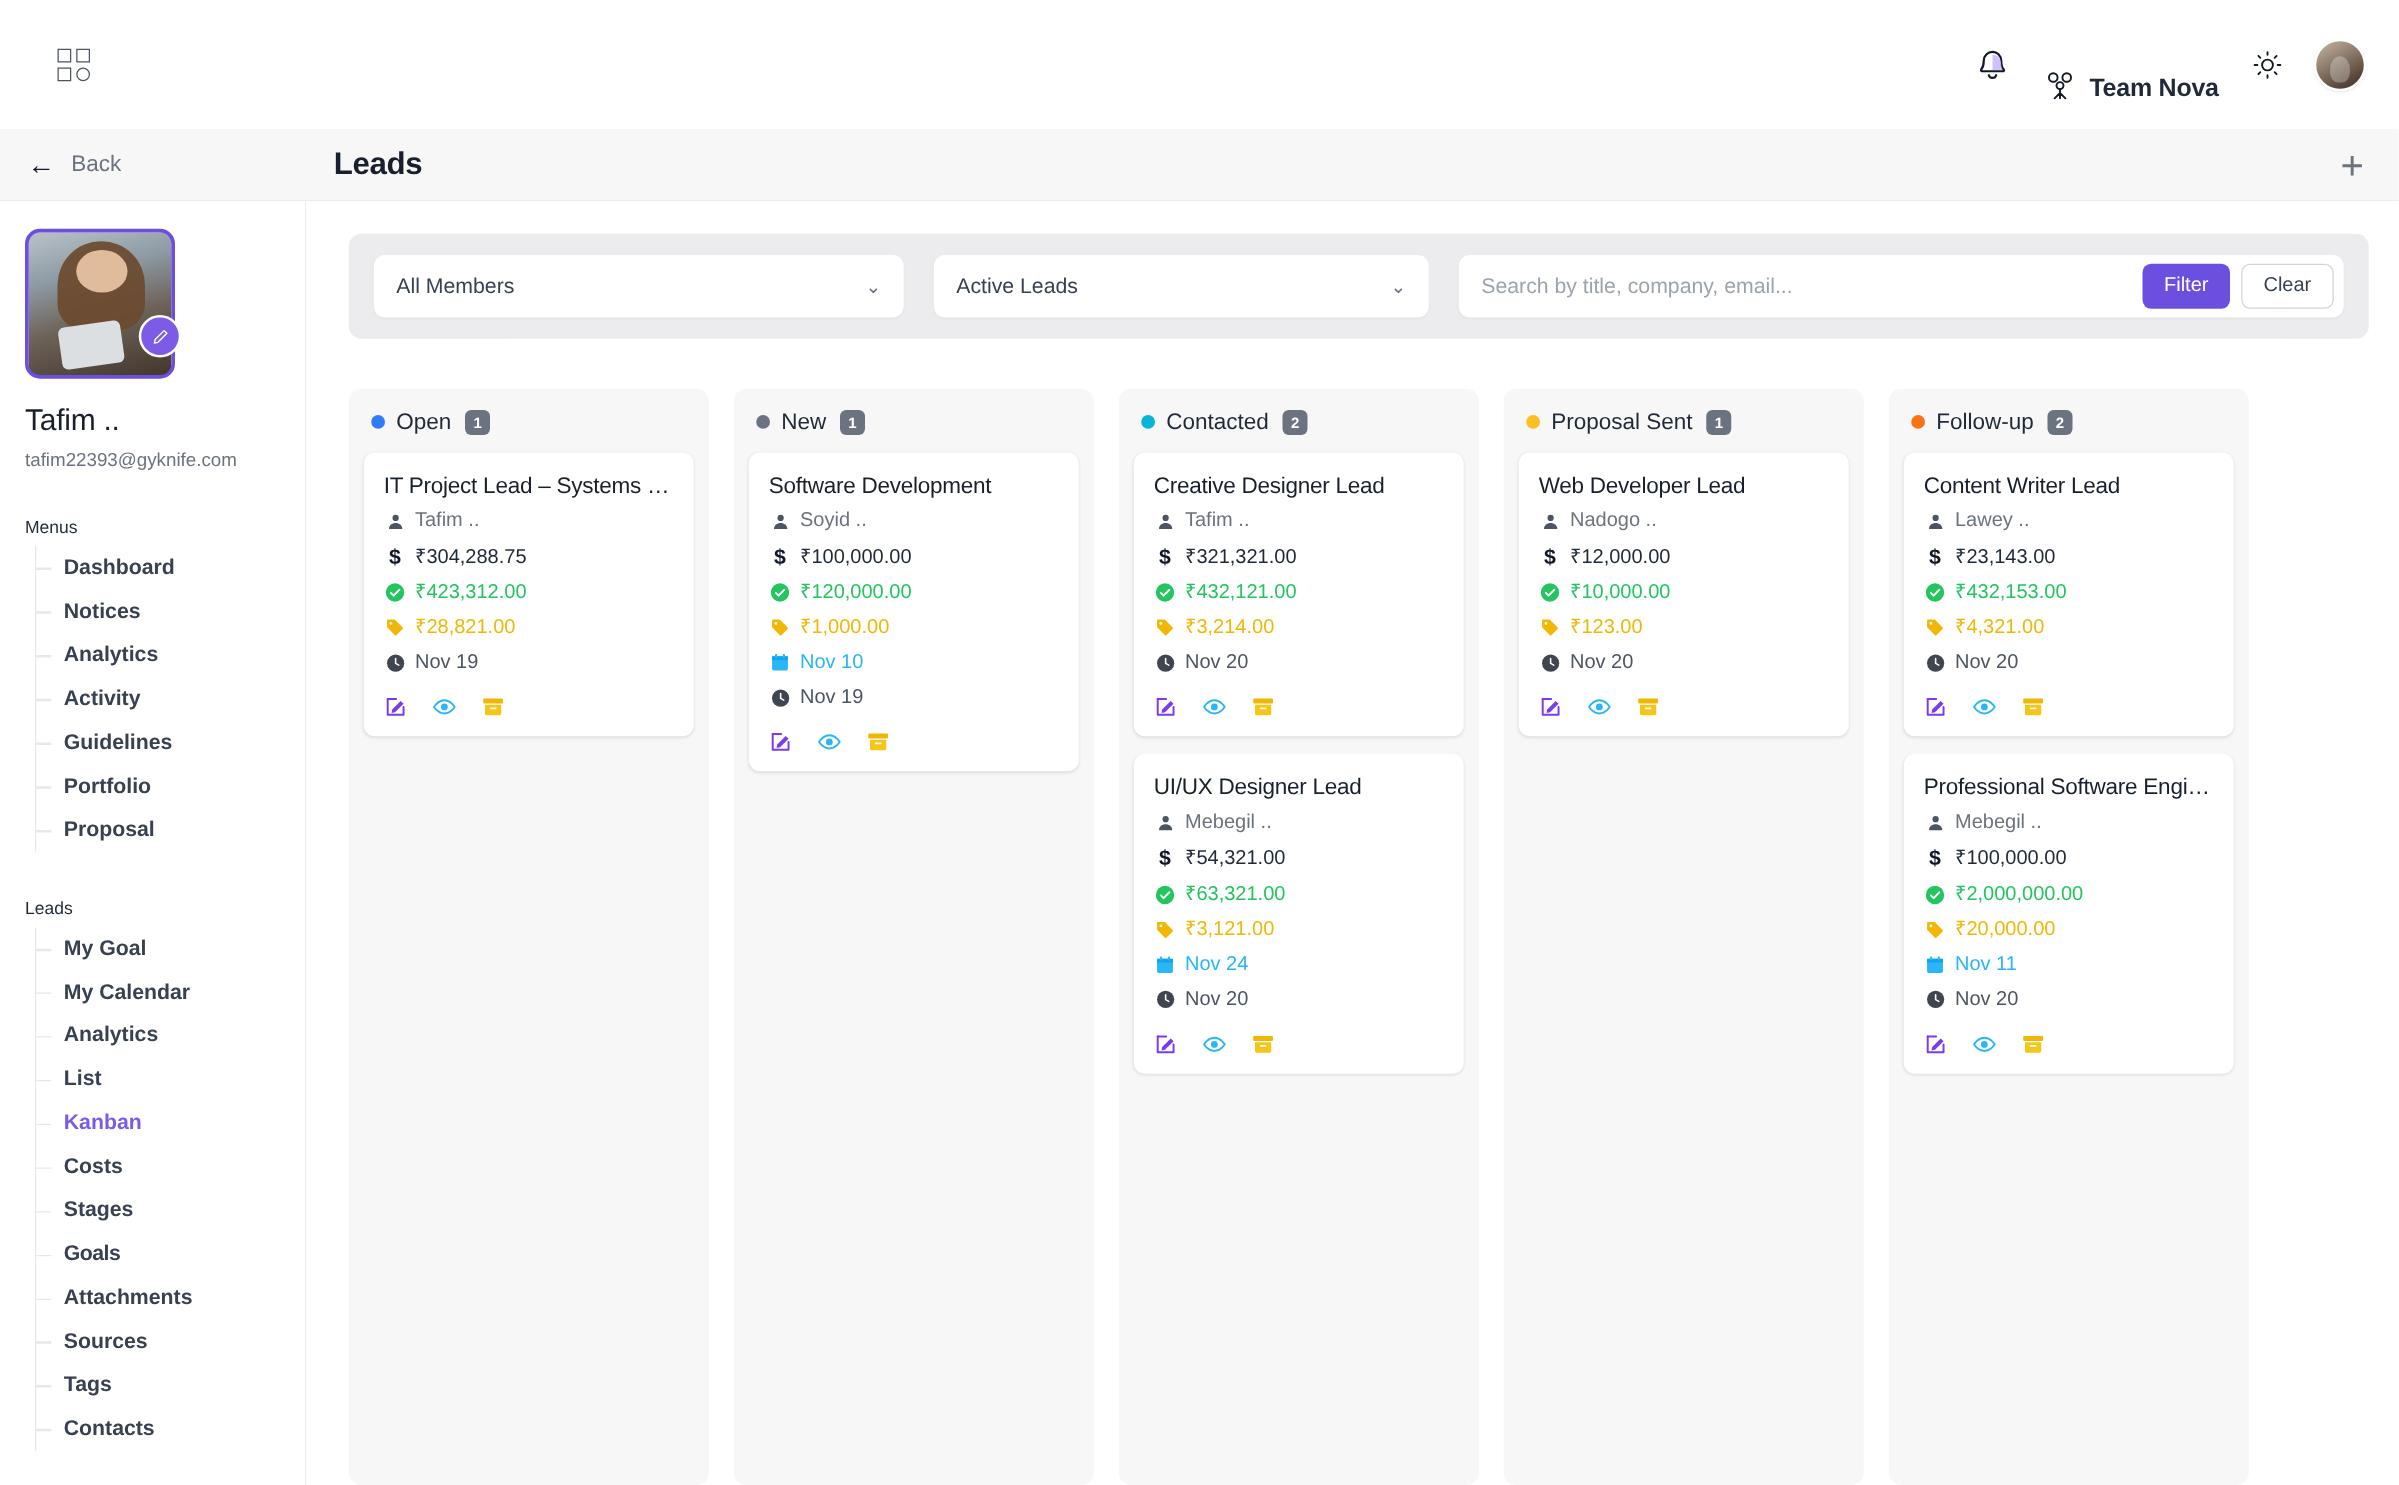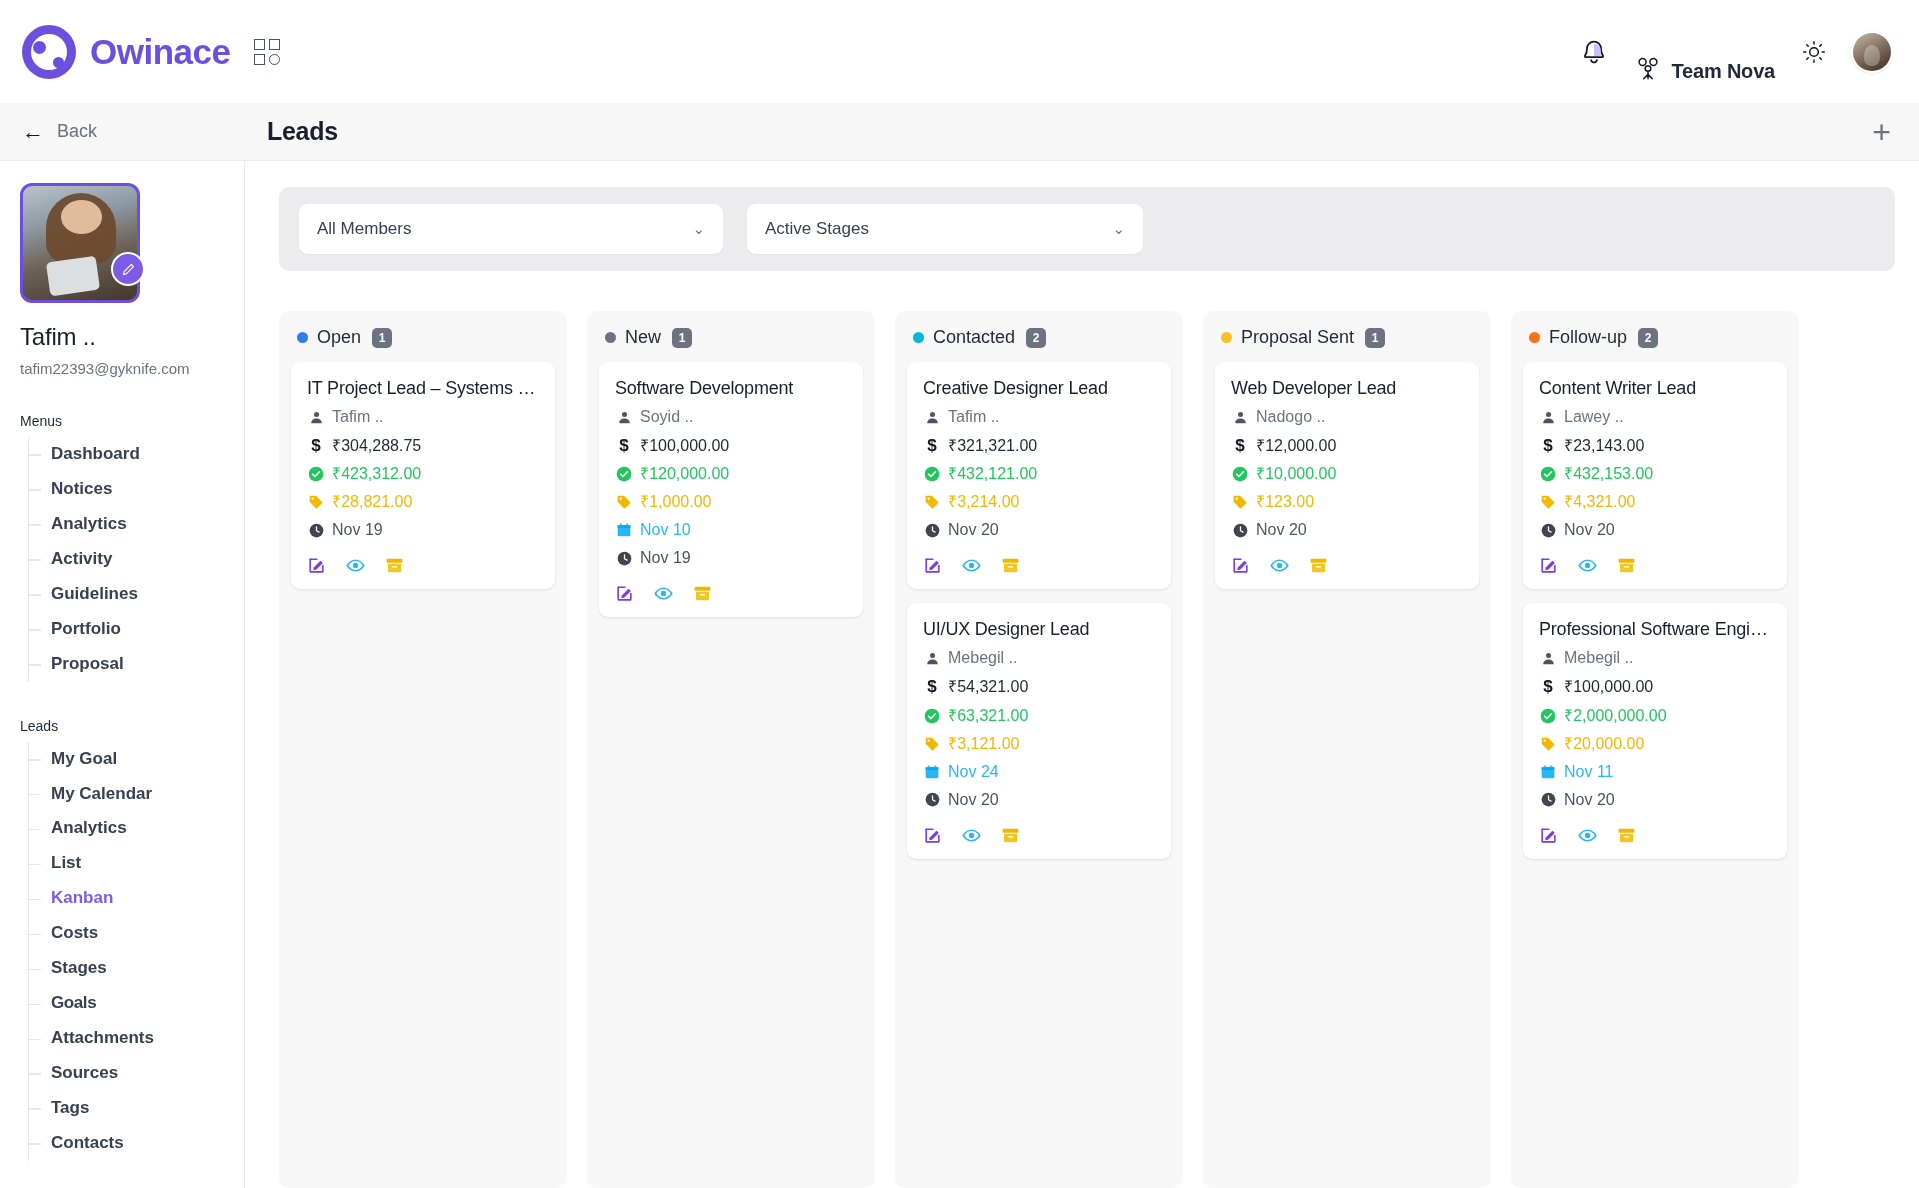--- a/index.html
+++ b/index.html
@@ -243,26 +243,20 @@
 
   .sb-track {
     position: absolute; left: 34px; right: 24px; bottom: 18px;
     height: 6px; background: transparent;
   }
 </style>
 </head>
 <body>
 
 <div class="topbar">
-  <div class="brand">
-    <div class="logo-mark">
-      <div class="inner"></div>
-    </div>
-    <span class="brand-name">Owinace</span>
-  </div>
   <div class="grid-icon">
     <i></i>
       <i></i>
       <i></i>
       <i></i>
   </div>
 
   <div class="topbar-right">
     <span class="icon-btn">
       <svg width="28" height="30" viewBox="0 0 24 24" fill="none">
@@ -348,22 +342,27 @@
   </aside>
 
   <main class="main">
 
     <div class="filter-bar">
       <div class="select-box w1">
         <span>All Members</span>
         <span class="chev">⌄</span>
       </div>
       <div class="select-box w2">
-        <span>Active Stages</span>
+        <span>Active Leads</span>
         <span class="chev">⌄</span>
+      </div>
+      <div class="search-wrap">
+        <input class="search-input" type="text" placeholder="Search by title, company, email..." style="">
+        <button class="btn-filter">Filter</button>
+        <button class="btn-clear">Clear</button>
       </div>
     </div>
 
     <div class="board" id="board">
         <div class="column">
           <div class="col-head">
             <span class="dot" style="background:#2f7cf6"></span>
             <span class="col-title">Open</span>
             <span class="col-count">1</span>
           </div>

